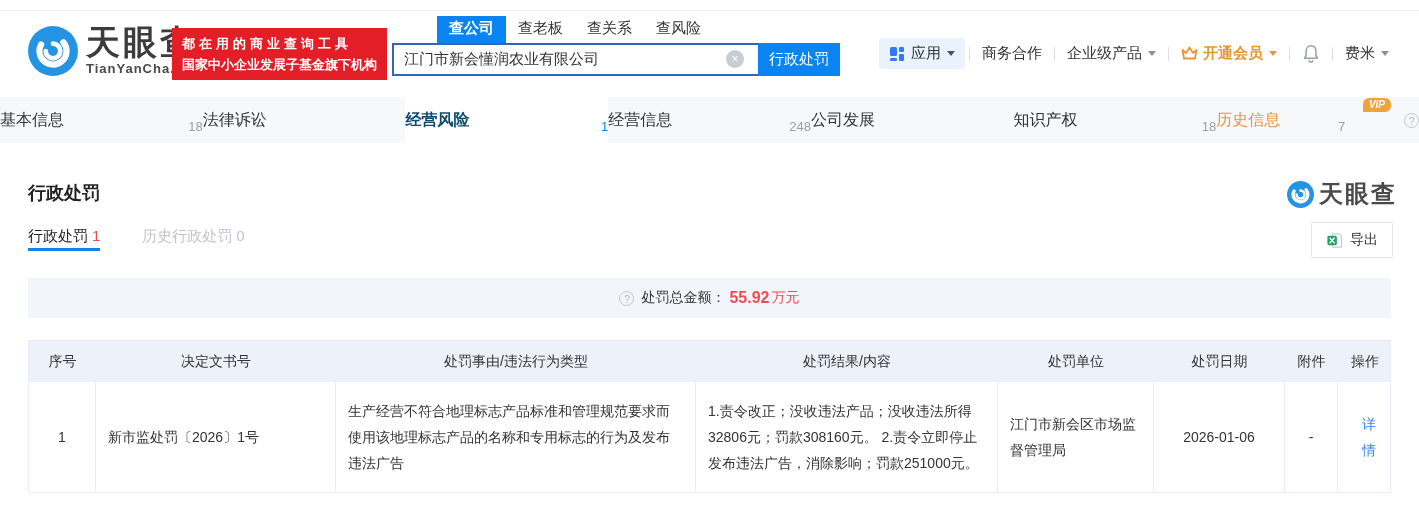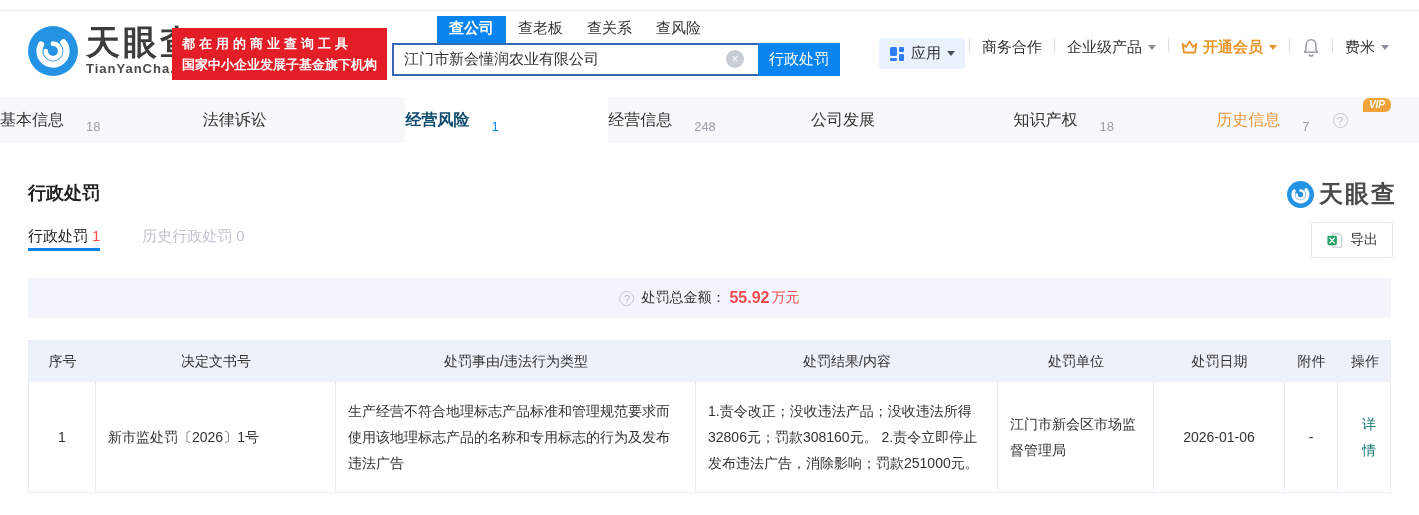--- a/index.html
+++ b/index.html
@@ -18,35 +18,35 @@
 
   .search-wrap { position:absolute; left:392px; top:6px; }
   .search-tabs { display:flex; align-items:flex-end; height:26px; }
   .search-tab { font-size:15px; color:#333; padding:3px 12px 5px; cursor:pointer; }
   .search-tab.active { background:#0984f1; color:#fff; font-weight:bold;margin-left:45px; }
   .search-row { display:flex; }
   .search-input { width:366px; height:33px; border:2px solid #3466b8; border-right:none; font-size:15px; padding:0 34px 0 10px; color:#333; outline:none; font-family:inherit; }
   .clear-icon { position:absolute; left:334px; top:33px; width:18px; height:18px; border-radius:50%; background:#c8ccd4; color:#fff; font-size:12px; line-height:18px; text-align:center; cursor:pointer; }
   .search-btn { width:82px; height:33px; background:#0984f1; color:#fff; font-size:15px; border:none; cursor:pointer; font-family:inherit; }
 
-  .hmenu { position:absolute; right:18px; top:27px; display:flex; align-items:flex-start; font-size:15px; color:#333; }
+  .hmenu { position:absolute; right:18px; top:27px; display:flex; align-items:center; font-size:15px; color:#333; }
   .hm-item { display:flex; align-items:center; cursor:pointer; padding:0 12px; white-space:nowrap; }
   .apps-pill { background:#eaf3fd; border-radius:3px; padding:6px 10px; margin-right:4px; }
   .apps-pill svg { margin-right:6px; }
   .divider { width:1px; height:14px; background:#dcdfe3; }
   .caret { width:0; height:0; border-left:4px solid transparent; border-right:4px solid transparent; border-top:5px solid #8a8f99; margin-left:6px; }
   .caret.dark { border-top-color:#4a4f58; }
   .caret.orange { border-top-color:#e8962e; }
   .vip-link { color:#e8962e; font-weight:bold; }
   .vip-link svg { margin-right:5px; }
   .bell { cursor:pointer; }
 
   
   .nav { position:absolute; top:97px; left:0; width:1419px; height:46px; background:#f7f8fa; display:flex; }
-  .nav-tab { flex:1; display:flex; align-items:center; justify-content:flex-start; cursor:pointer; font-size:16px; position:relative;gap:18px; }
+  .nav-tab { flex:1; display:flex; align-items:center; justify-content:space-between; cursor:pointer; font-size:16px; position:relative; }
   .nav-count { font-size:13px; color:#9aa0a8; margin-left:4px; margin-top:12px; }
   .nav-tab.active { background:#fff; }
   .nav-tab.active .nav-label { color:#0c4a6e; font-weight:bold; }
   .nav-tab.active .nav-count { color:#0984f1; }
   .nav-tab.history .nav-label { color:#e8953c; }
   .q-icon { width:15px; height:15px; border:1px solid #c3c7cd; border-radius:50%; color:#b6bac1; font-size:11px; line-height:14px; text-align:center; margin-left:5px; }
   .vip-badge { position:absolute; top:1px; right:28px; background:#f0a33b; color:#fff; font-size:10px; font-weight:bold; font-style:italic; padding:1px 6px 2px; border-radius:6px 6px 6px 0; }
 
   
   .sec-title { position:absolute; left:28px; top:181px; font-size:18px; font-weight:bold; color:#222; }
@@ -73,21 +73,21 @@
   .table { position:absolute; left:28px; top:340px; width:1363px; font-size:14px; }
   .t-header, .t-row { display:grid; grid-template-columns:67px 240px 360px 302px 156px 131px 53px 54px; }
   .t-header { background:#edf2fa; height:42px; }
   .t-header .hcell { display:flex; align-items:center; justify-content:center; color:#333; }
   .t-row { background:#fff; border:1px solid #e9edf3; border-top:none; }
   .t-header { border:1px solid #e9edf3; border-bottom:none; }
   .cell { border-right:1px solid #e9edf3; padding:16px 12px; line-height:26px; color:#333; display:flex; align-items:center; }
   .cell:last-child { border-right:none; }
   .cell.center { justify-content:center; text-align:center; }
   .cell.left { justify-content:flex-start; text-align:left; }
-  .link { color:#0f766e; cursor:pointer;margin-left:8px; }
+  .link { color:#3b82f6; cursor:pointer;margin-left:8px; }
 </style>
 </head>
 <body>
 
 <div class="top-strip"></div>
 
 <div class="header">
   <div class="logo">
     <svg class="logo-swirl" viewBox="0 0 48 48">
       <circle cx="24" cy="24" r="24" fill="#2493e4"></circle>

